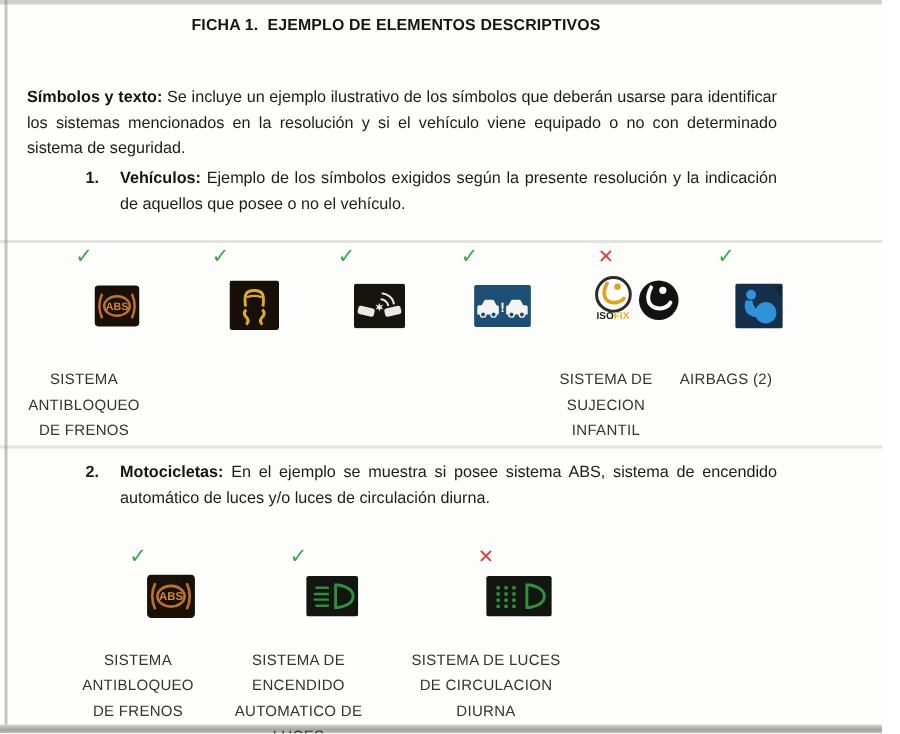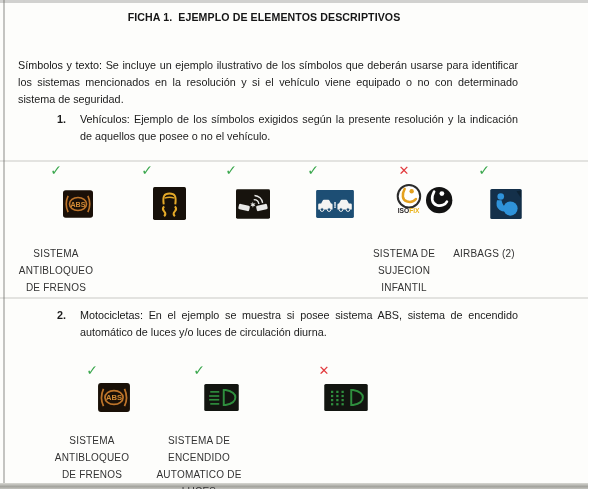--- a/index.html
+++ b/index.html
@@ -28,21 +28,21 @@
   .intro{
     position:absolute;top:46px;left:18px;width:500px;
     font-size:10.8px;line-height:17.2px;text-align:justify;color:#1c1c1c;
   }
   .section{position:absolute;left:57px;width:461px;display:flex;
     font-size:10.8px;line-height:17.2px;color:#1c1c1c;}
   .section .num{width:23px;font-weight:bold;flex:none;}
   .section .sbody{flex:1;text-align:justify;}
   .section.sec1{top:111px;}
   .section.sec2{top:307px;}
-  b.lead{font-weight:normal;color:#141414;}
+  b.lead{font-weight:bold;color:#141414;}
   
   .sym-col{position:absolute;display:flex;flex-direction:column;align-items:center;}
   .row1 .sym-col{top:162px;width:100px;}
   .row2 .sym-col{top:362px;width:110px;}
   .status{font-size:14px;line-height:17px;height:17px;font-weight:bold;}
   .status.present{color:#3aa74d;}
   .status.absent{color:#e23b3e;font-size:13px;}
   .icon-wrap{display:flex;align-items:center;justify-content:center;padding-left:44px;}
   .row1 .icon-wrap{height:49px;}
   .row2 .icon-wrap{height:36px;}
@@ -231,17 +231,20 @@
               <rect x="23" y="14.5" width="3" height="3"></rect>
             <rect x="9" y="20" width="3" height="3"></rect>
               <rect x="16" y="20" width="3" height="3"></rect>
               <rect x="23" y="20" width="3" height="3"></rect>
             <rect x="9" y="25.5" width="3" height="3"></rect>
               <rect x="16" y="25.5" width="3" height="3"></rect>
               <rect x="23" y="25.5" width="3" height="3"></rect>
           </g>
         </svg>
       </div>
+      <div class="sym-label">SISTEMA DE LUCES
+DE CIRCULACION
+DIURNA</div>
     </div>
 
   </div>
 
 </div>
 
 </body></html>

